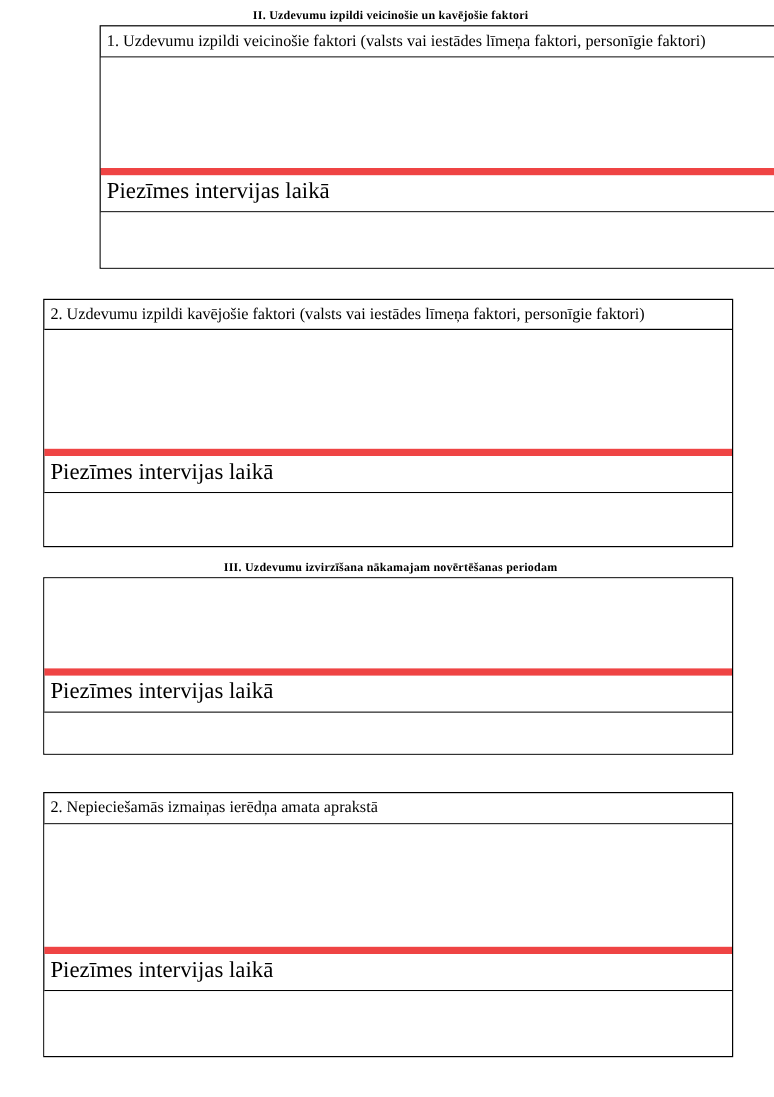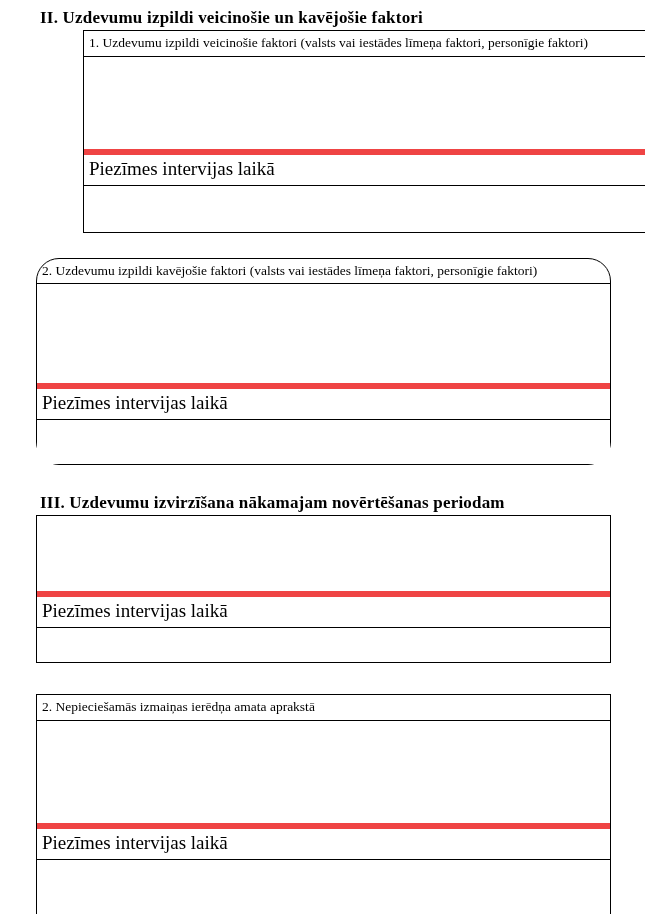--- a/index.html
+++ b/index.html
@@ -10,28 +10,29 @@
     width: 645px;
     height: 914px;
     font-family: "Liberation Serif", "DejaVu Serif", serif;
     color: #000000;
     overflow: hidden;
   }
   .page {
     padding: 8px 34px 0 36px;
   }
   .section-heading {
-    font-size: 17px;
+    font-size: 10px;
     font-weight: bold;
     letter-spacing: 0.2px;
     padding-left: 4px;
     margin-bottom: 2px;
+    text-align: center;
   }
   .section-heading.second {
-    margin-top: 28px;
+    margin-top: 12px;
   }
   .form-box {
     border: 1px solid #000000;
     width: 100%;
     background: #ffffff;
   }
   .box-label {
     border-bottom: 1px solid #000000;
     font-size: 13.5px;
     line-height: 1.45;
@@ -48,21 +49,21 @@
     padding: 3px 6px 5px 5px;
   }
   .notes-area {
     background: #ffffff;
   }
   
   .box-1 { margin-top: 0; margin-left: 47px; }
   .box-1 .answer-area { height: 92px; }
   .box-1 .notes-area { height: 46px; }
 
-  .box-2 { margin-top: 25px; border-radius: 23px; }
+  .box-2 { margin-top: 25px; }
   .box-2 .answer-area { height: 99px; }
   .box-2 .notes-area { height: 44px; }
 
   .box-3 { margin-top: 0; }
   .box-3 .answer-area { height: 75px; }
   .box-3 .notes-area { height: 34px; }
 
   .box-4 { margin-top: 31px; }
   .box-4 .answer-area { height: 102px; }
   .box-4 .notes-area { height: 54px; }

